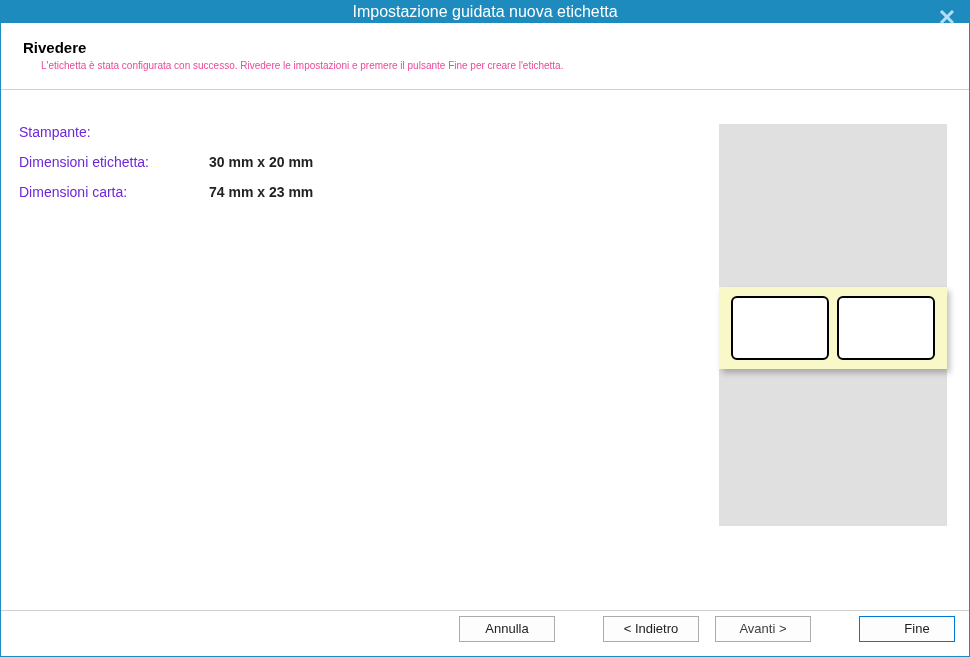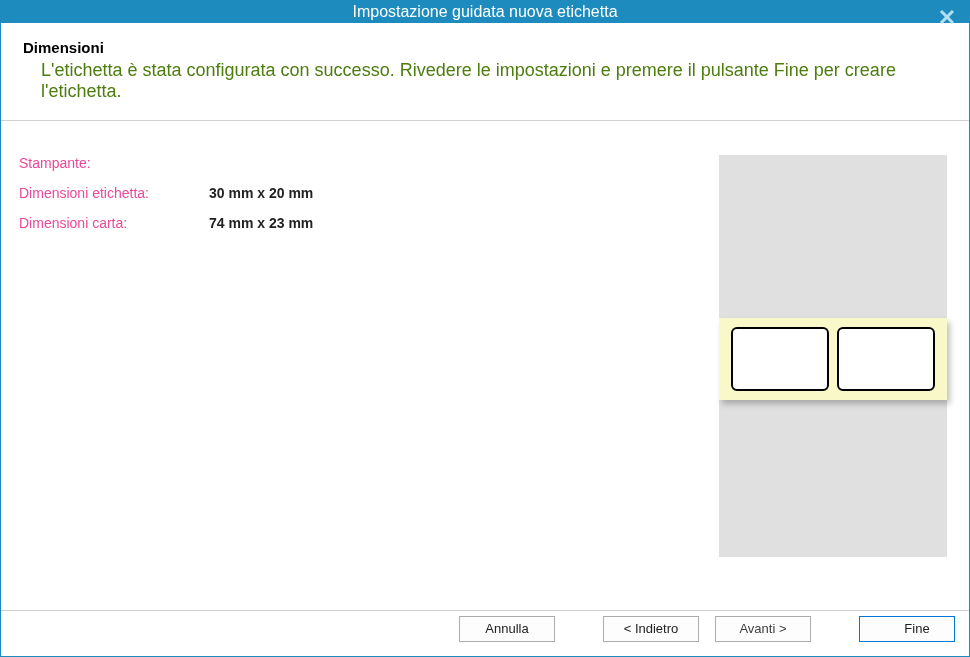--- a/index.html
+++ b/index.html
@@ -50,23 +50,23 @@
     .header-section {
       padding: 16px 22px 18px 22px;
       background: #fff;
     }
     .header-section h2 {
       font-size: 15px;
       font-weight: bold;
       margin-bottom: 4px;
     }
     .header-section p {
-      font-size: 18px;
+      font-size: 10px;
       padding-left: 18px;
-      color: #4d7c0f;
+      color: #ec4899;
     }
     .divider {
       height: 1px;
       background: #d0d0d0;
       margin: 0;
     }
     .main-body {
       flex: 1;
       display: flex;
       padding: 34px 22px 0 18px;
@@ -75,21 +75,21 @@
     .summary-table {
       flex: 1;
     }
     .summary-row {
       display: flex;
       margin-bottom: 14px;
       font-size: 14px;
     }
     .summary-label {
       width: 190px;
-      color: #ec4899;
+      color: #6d28d9;
     }
     .summary-value {
       font-weight: bold;
       color: #222;
     }
     .preview-panel {
       width: 228px;
       height: 402px;
       background: #e0e0e0;
       position: relative;
@@ -153,21 +153,21 @@
 <body>
 
 <div class="titlebar">
   <span class="titlebar-title">Impostazione guidata nuova etichetta</span>
   <span class="close-btn">✕</span>
 </div>
 
 <div class="content-area">
 
   <div class="header-section">
-    <h2>Dimensioni</h2>
+    <h2>Rivedere</h2>
     <p>L'etichetta è stata configurata con successo. Rivedere le impostazioni e premere il pulsante Fine per creare l'etichetta.</p>
   </div>
 
   <div class="divider"></div>
 
   <div class="main-body">
     <div class="summary-table">
       <div class="summary-row">
         <span class="summary-label">Stampante:</span>
       </div>

